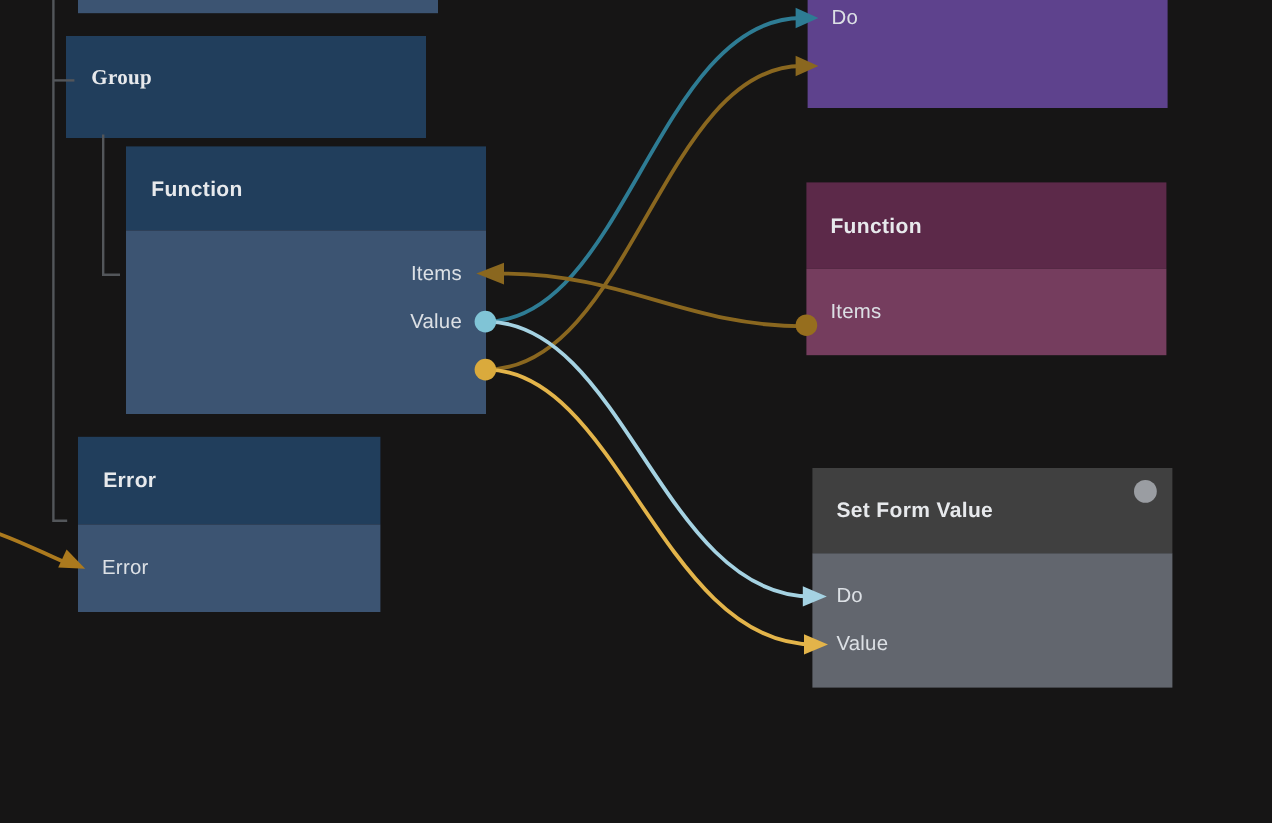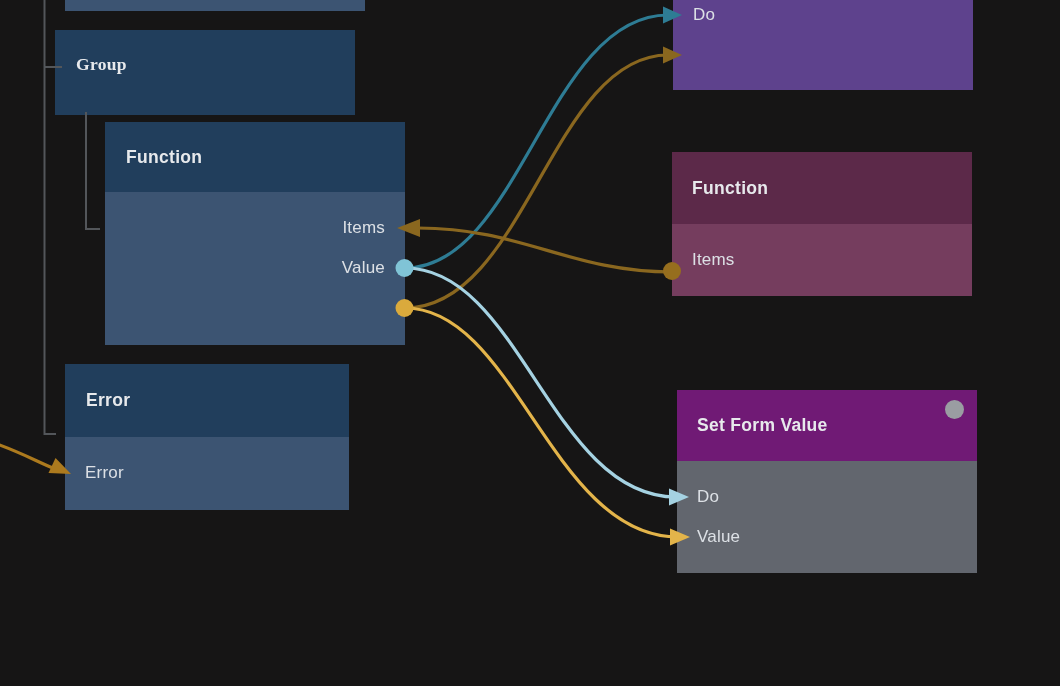--- a/index.html
+++ b/index.html
@@ -26,35 +26,35 @@
   }
   .port-row.align-right{justify-content:flex-end;}
 
   
   #node-sliver{left:65px;top:0;width:300px;height:11px;background:#3C5472;}
   #node-group{left:55px;top:30px;width:300px;height:85px;background:#213E5C;font-family:Liberation Serif, serif;}
   #node-group .node-header{height:69px;padding:0 21px;}
   #node-repeater{left:105px;top:122px;width:300px;}
   #node-repeater .node-header{height:70px;background:#213E5C;padding:0 21px;}
   #node-repeater .node-body{height:153px;background:#3C5472;}
-  #node-error{left:65px;top:364px;width:284px;}
+  #node-error{left:65px;top:364px;width:252px;}
   #node-error .node-header{height:73px;background:#213E5C;padding:0 21px;}
   #node-error .node-body{height:73px;background:#3C5472;}
 
   
   #node-purple{left:673px;top:-25px;width:300px;height:115px;background:#5E428D;box-sizing:border-box;padding-top:20px;}
 
   
   #node-function{left:672px;top:152px;width:300px;}
   #node-function .node-header{height:72px;background:#5C2949;}
   #node-function .node-body{height:72px;background:#753D5E;}
 
   
   #node-sfv{left:677px;top:390px;width:300px;}
-  #node-sfv .node-header{height:71px;background:#701a75;position:relative;}
+  #node-sfv .node-header{height:71px;background:#404040;position:relative;}
   #node-sfv .node-body{height:112px;background:#62666E;}
   #node-sfv .status-dot{
     position:absolute;right:13px;top:10px;
     width:19px;height:19px;border-radius:50%;
     background:#9A9DA2;
   }
 
   
   #wires{position:absolute;left:0;top:0;z-index:10;pointer-events:none;}
 </style>

